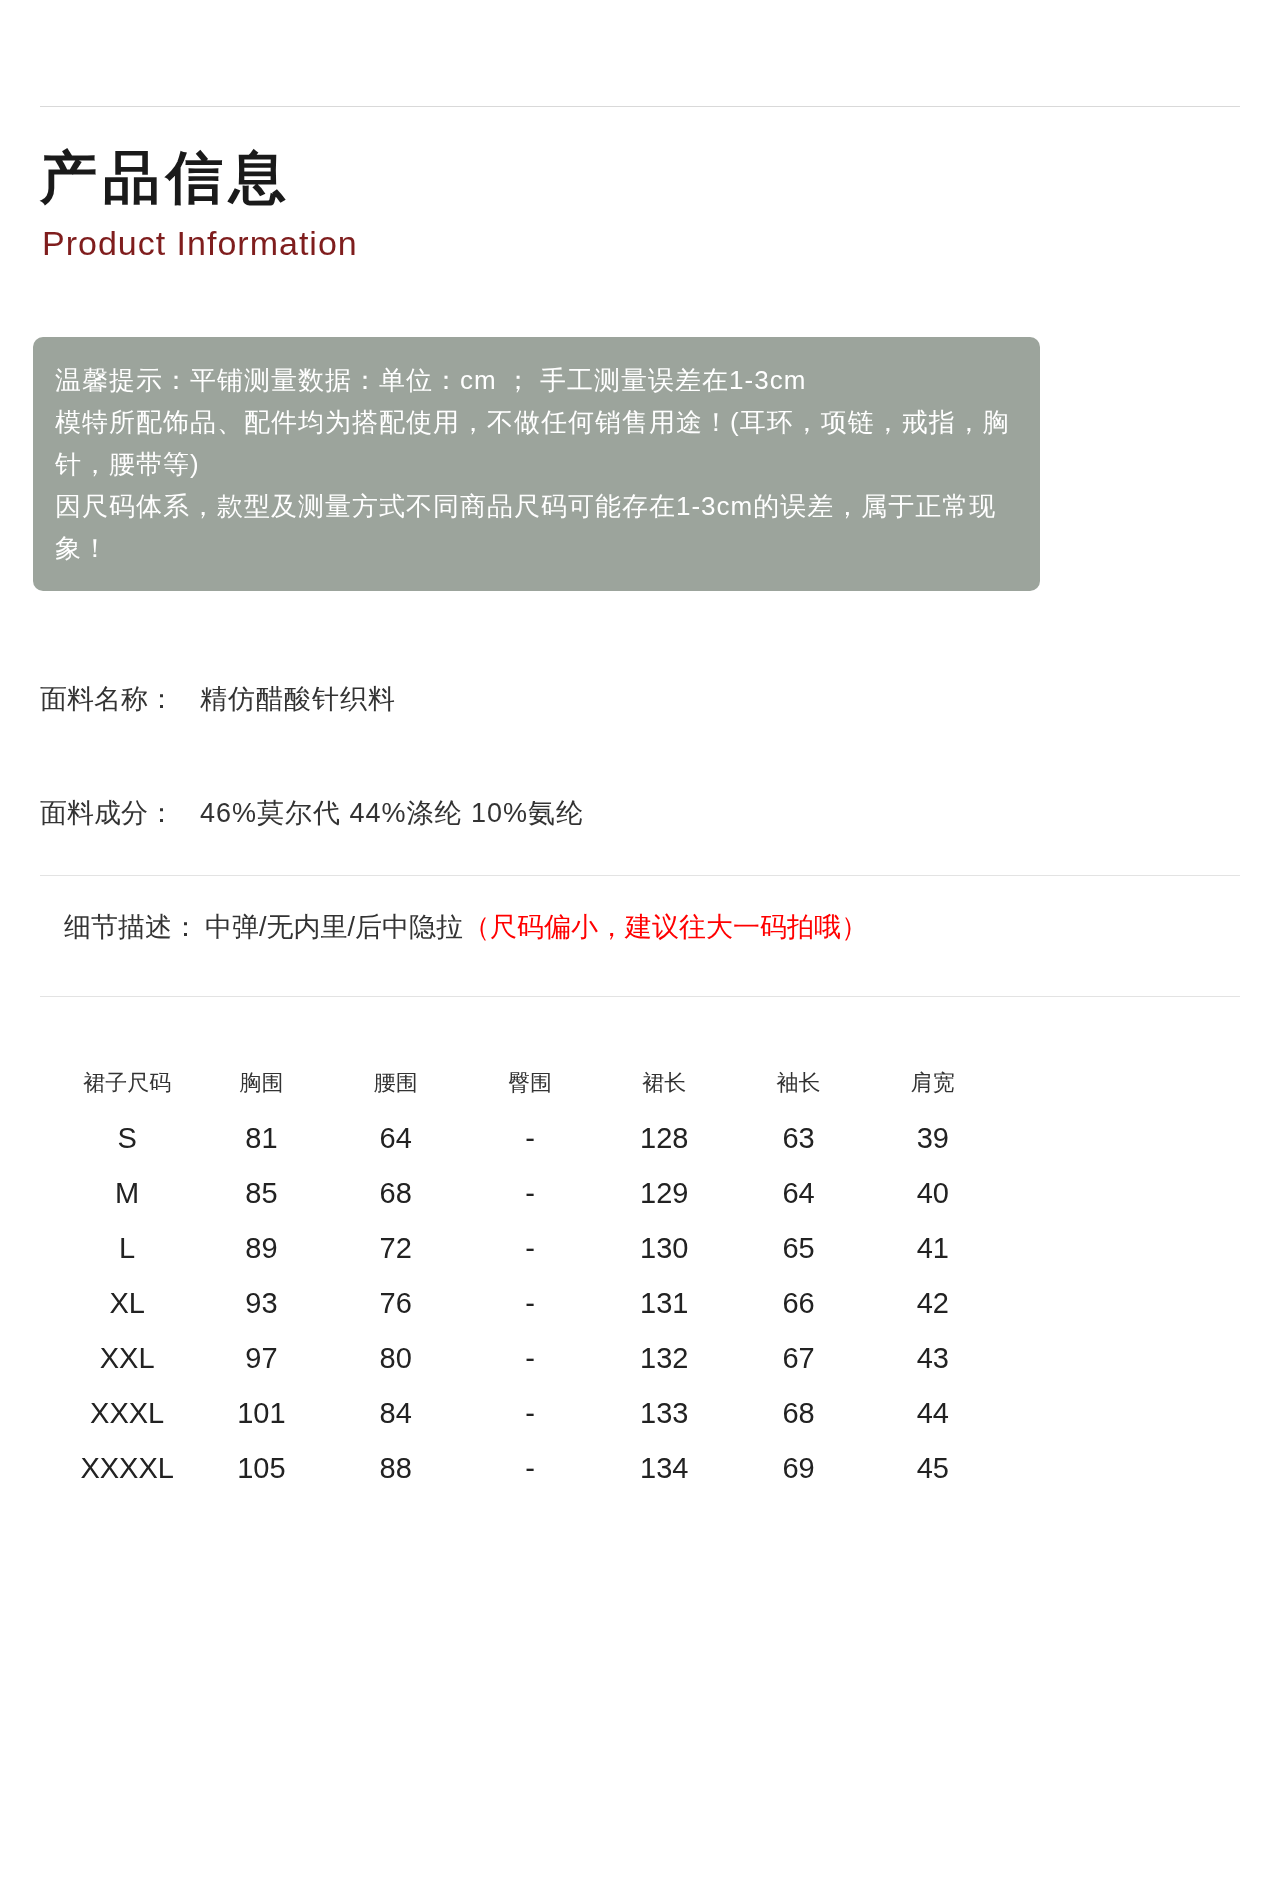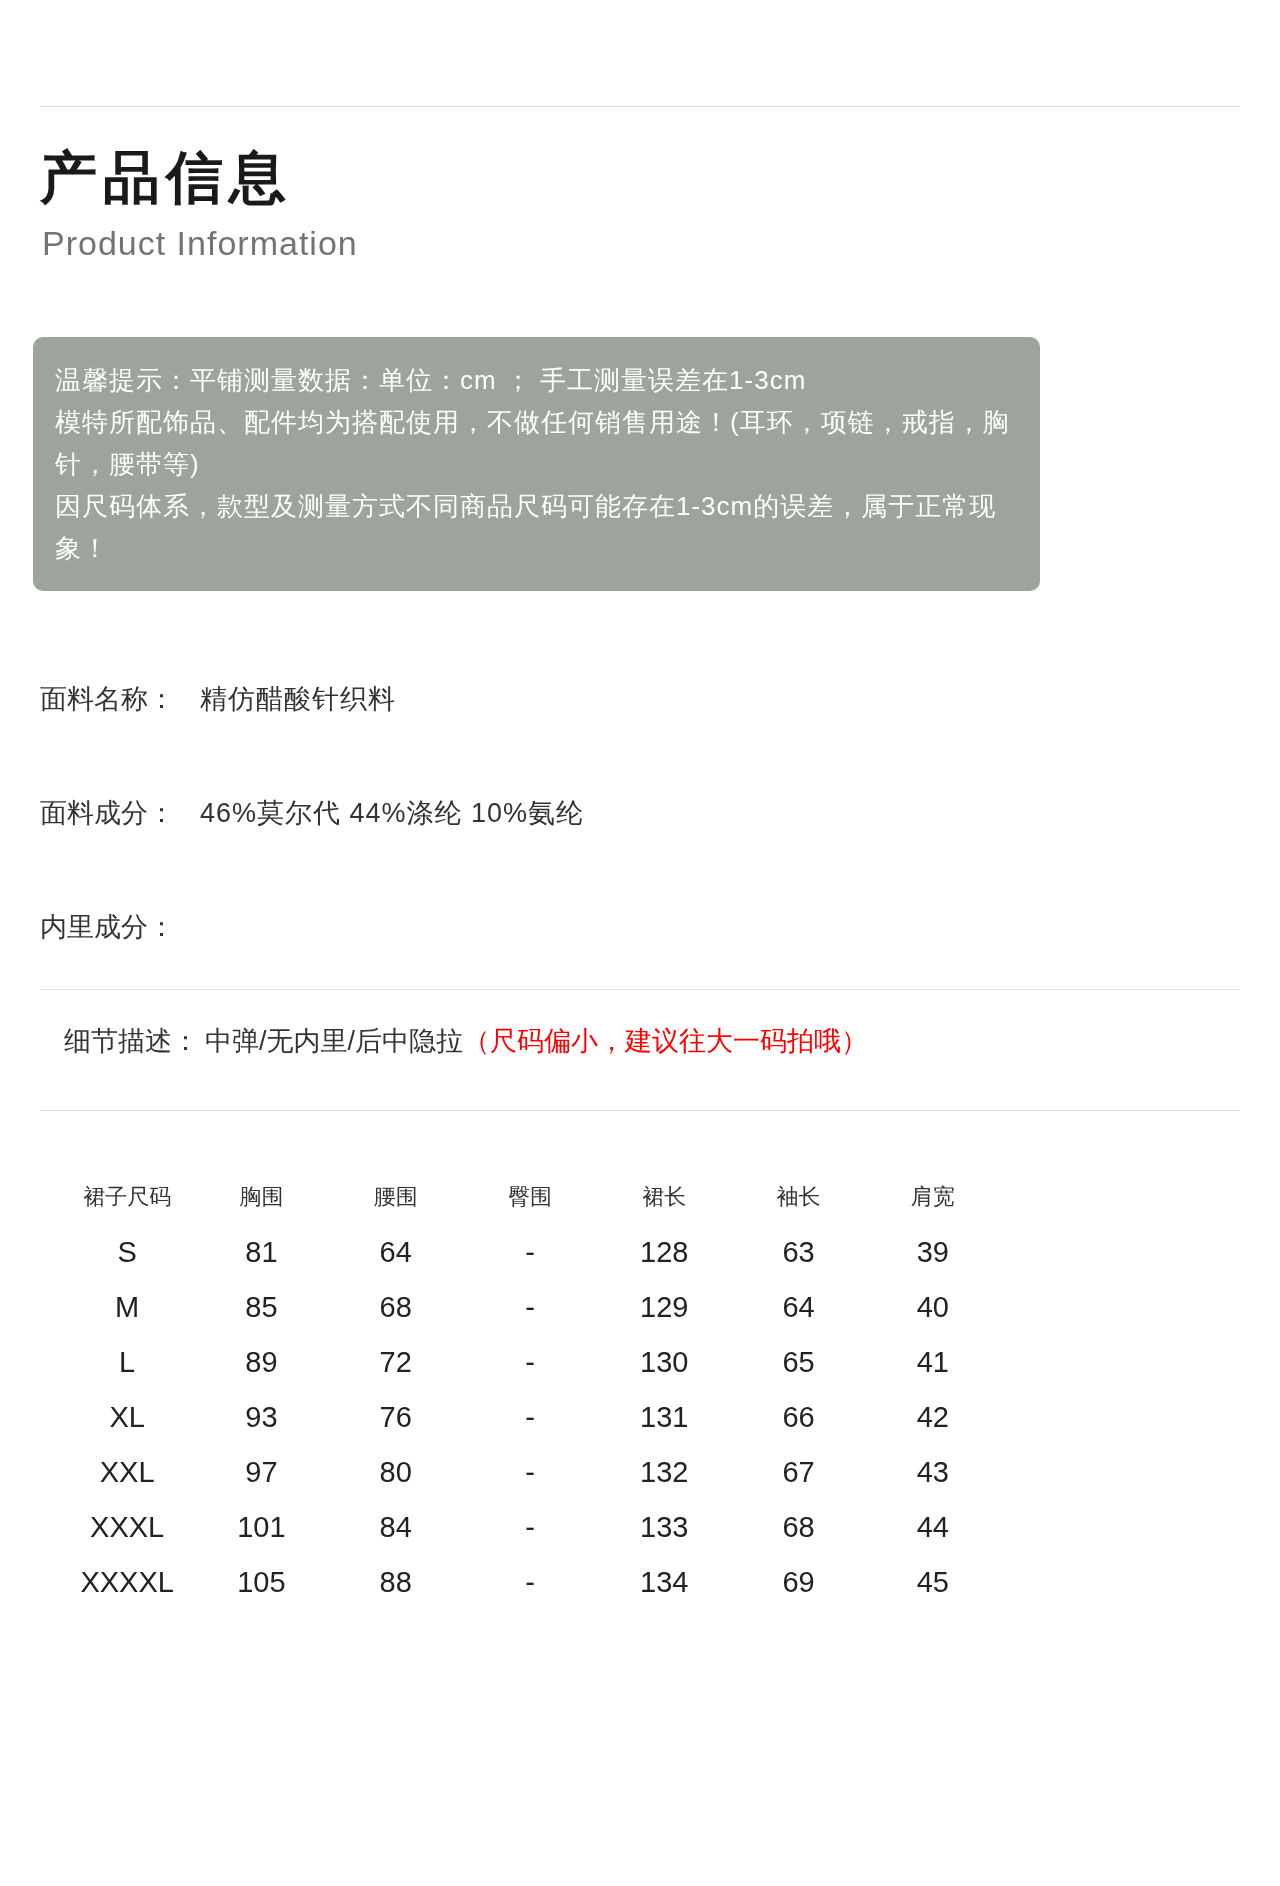--- a/index.html
+++ b/index.html
@@ -34,21 +34,21 @@
     line-height: 60px;
     font-weight: 700;
     color: #1a1a1a;
     letter-spacing: 6px;
   }
   .title-en {
     margin: 16px 0 0 42px;
     font-size: 34px;
     line-height: 40px;
     font-weight: 400;
-    color: #737373;
+    color: #7f1d1d;
     letter-spacing: 1px;
   }
 
   .notice-box {
     margin: 74px 0 0 33px;
     width: 1007px;
     background: var(--notice-bg);
     border-radius: 10px;
     padding: 22px 22px;
     color: #ffffff;
@@ -124,24 +124,20 @@
   <div class="field-row first">
     <span class="field-label">面料名称：</span>
     <span class="field-value">精仿醋酸针织料</span>
   </div>
 
   <div class="field-row next">
     <span class="field-label">面料成分：</span>
     <span class="field-value">46%莫尔代 44%涤纶 10%氨纶</span>
   </div>
 
-  <div class="field-row next">
-    <span class="field-label">内里成分：</span>
-    <span class="field-value"></span>
-  </div>
 
   <div class="detail-section">
     <span class="detail-label">细节描述：</span><span class="detail-value">中弹/无内里/后中隐拉</span><span class="detail-highlight">（尺码偏小，建议往大一码拍哦）</span>
   </div>
 
   <table class="size-table">
     <thead>
       <tr>
           <th>裙子尺码</th>
           <th>胸围</th>

